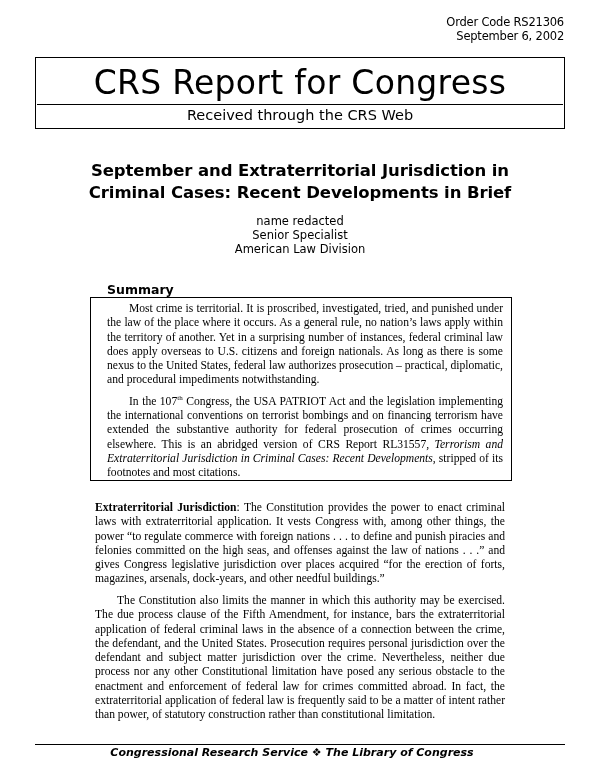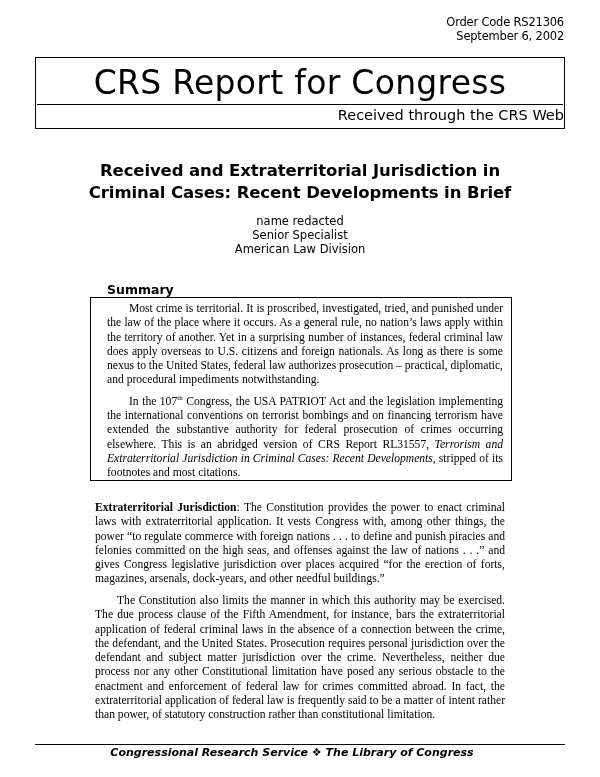--- a/index.html
+++ b/index.html
@@ -3,21 +3,21 @@
   <meta charset="utf-8">
   <style>
     html, body { margin: 0; padding: 0; background: #ffffff; }
     body { width: 600px; height: 777px; position: relative; overflow: hidden; color: #000; }
 
     .order-block { position: absolute; right: 36px; top: 15px; text-align: right; font-size: 11.5px; line-height: 14px; font-family: "DejaVu Sans", sans-serif; letter-spacing: -0.2px; margin-left: 32px; }
 
     .header-box { position: absolute; left: 35px; top: 57px; width: 530px; height: 72px; border: 1px solid #000; box-sizing: border-box; }
     .header-title { position: absolute; left: 0; right: 0; top: 6px; text-align: center; font-family: "DejaVu Sans", sans-serif; font-size: 33px; letter-spacing: 0.3px; line-height: 38px; font-weight: normal; }
     .header-rule { position: absolute; left: 1px; width: 490px; top: 46px; border-top: 1px solid #000; }
-    .header-sub { position: absolute; left: 0; right: 0; top: 48px; text-align: right; font-family: "DejaVu Sans", sans-serif; font-size: 14.5px; line-height: 18px; }
+    .header-sub { position: absolute; left: 0; right: 0; top: 48px; text-align: center; font-family: "DejaVu Sans", sans-serif; font-size: 14.5px; line-height: 18px; }
 
     .doc-title { position: absolute; left: 60px; right: 60px; top: 160px; text-align: center; font-family: "DejaVu Sans", sans-serif; font-weight: bold; font-size: 16.5px; line-height: 22px; letter-spacing: -0.1px; margin: 0; }
 
     .author { position: absolute; left: 0; right: 0; top: 214px; text-align: center; font-family: "DejaVu Sans", sans-serif; font-size: 11.5px; line-height: 14px; }
 
     .summary-heading { position: absolute; left: 95px; top: 270px; font-family: "DejaVu Sans", sans-serif; font-weight: bold; font-size: 12.5px; margin: 12px; }
 
     .summary-box { position: absolute; left: 90px; top: 297px; width: 422px; height: 184px; border: 1px solid #000; box-sizing: border-box; padding: 4px 8px 0 16px; }
     .summary-box p { margin: 0 0 7px 0; font-family: "Liberation Serif", serif; font-size: 11.6px; line-height: 14.3px; text-align: justify; text-indent: 22px; }
     .summary-box sup { font-size: 7px; line-height: 0; }
@@ -39,21 +39,21 @@
   <div>September 6, 2002</div>
 </div>
 
 <div class="header-box">
   <div class="header-title">CRS Report for Congress</div>
   <div class="header-rule" style="left:1px;right:1px;width:auto;"></div>
   <div class="header-sub">Received through the CRS Web</div>
 </div>
 
 <h1 class="doc-title">
-  <span>Received and Extraterritorial Jurisdiction in</span><br>
+  <span>September and Extraterritorial Jurisdiction in</span><br>
   <span>Criminal Cases: Recent Developments in Brief</span>
 </h1>
 
 <div class="author">
   <div>name redacted</div>
   <div>Senior Specialist</div>
   <div>American Law Division</div>
 </div>
 
 <h2 class="summary-heading">Summary</h2>

